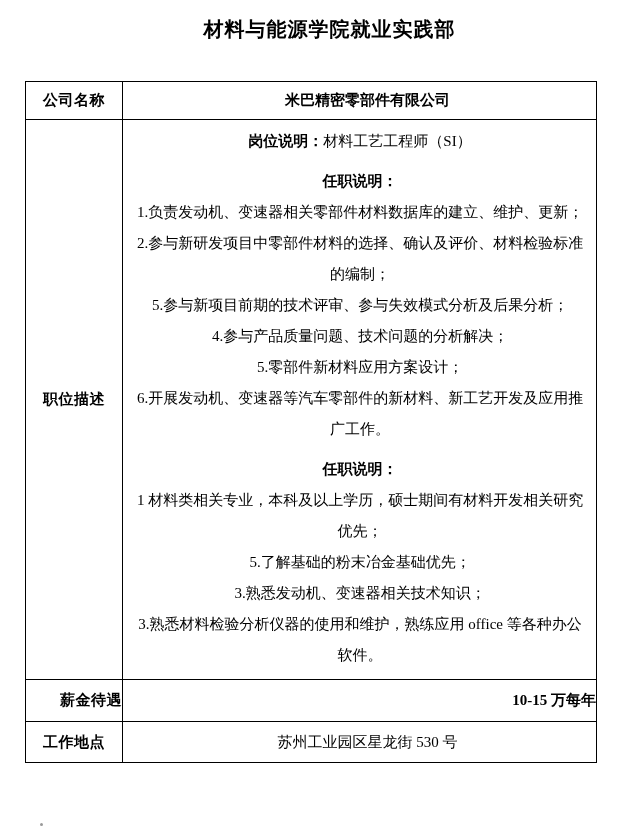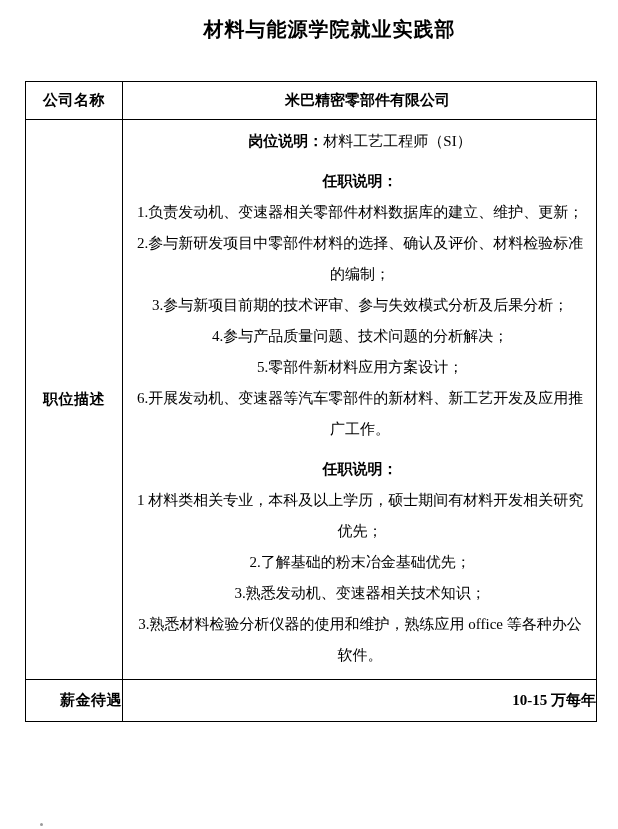--- a/index.html
+++ b/index.html
@@ -102,35 +102,39 @@
     </tr>
 
     <tr>
       <td class="label-cell">职位描述</td>
       <td class="desc-cell">
         <p><span class="inline-label">岗位说明：</span><span>材料工艺工程师（SI）</span></p>
 
         <p class="sect-head">任职说明：</p>
         <p>1.负责发动机、变速器相关零部件材料数据库的建立、维护、更新；</p>
         <p>2.参与新研发项目中零部件材料的选择、确认及评价、材料检验标准的编制；</p>
-        <p>3.参与新项目前期的技术评审、参与失效模式分析及后果分析；</p>
+        <p>5.参与新项目前期的技术评审、参与失效模式分析及后果分析；</p>
         <p>4.参与产品质量问题、技术问题的分析解决；</p>
         <p>5.零部件新材料应用方案设计；</p>
         <p>6.开展发动机、变速器等汽车零部件的新材料、新工艺开发及应用推广工作。</p>
 
         <p class="sect-head">任职说明：</p>
         <p>1 材料类相关专业，本科及以上学历，硕士期间有材料开发相关研究优先；</p>
-        <p>2.了解基础的粉末冶金基础优先；</p>
+        <p>5.了解基础的粉末冶金基础优先；</p>
         <p>3.熟悉发动机、变速器相关技术知识；</p>
         <p>3.熟悉材料检验分析仪器的使用和维护，熟练应用 office 等各种办公软件。</p>
       </td>
     </tr>
 
     <tr class="row-salary">
       <td class="label-cell">薪金待遇</td>
       <td class="value-cell bold">10-15 万每年</td>
     </tr>
 
+    <tr class="row-location">
+      <td class="label-cell">工作地点</td>
+      <td class="value-cell">苏州工业园区星龙街 530 号</td>
+    </tr>
   </tbody>
     </table>
 
   <div class="stray-mark"></div>
 </div>
 
 </body></html>

